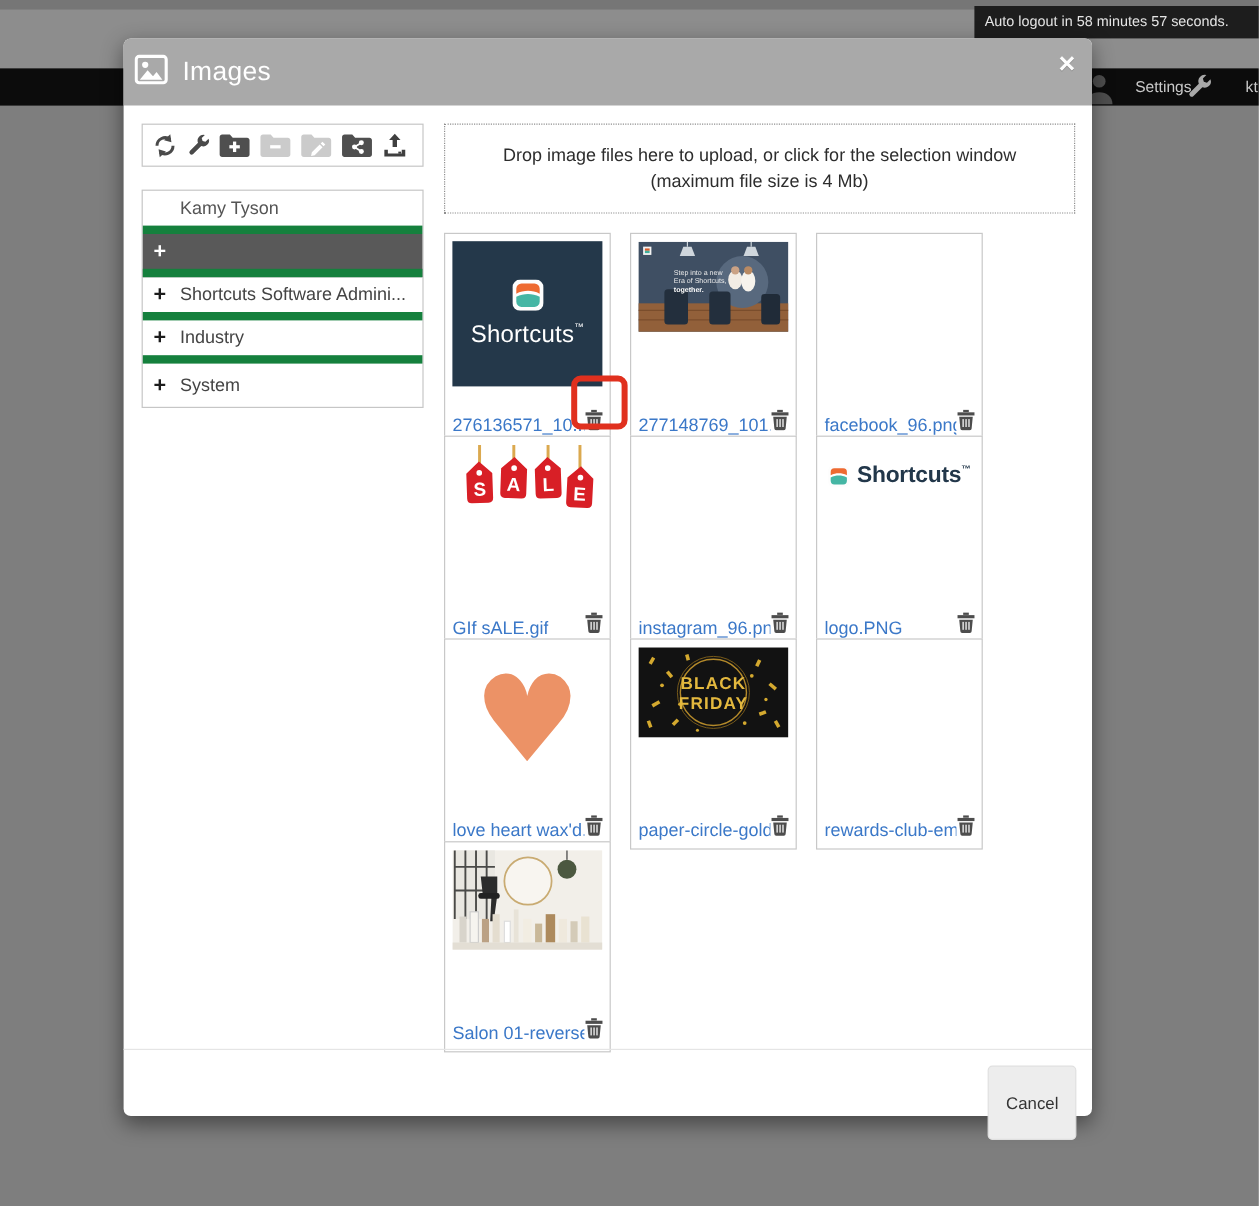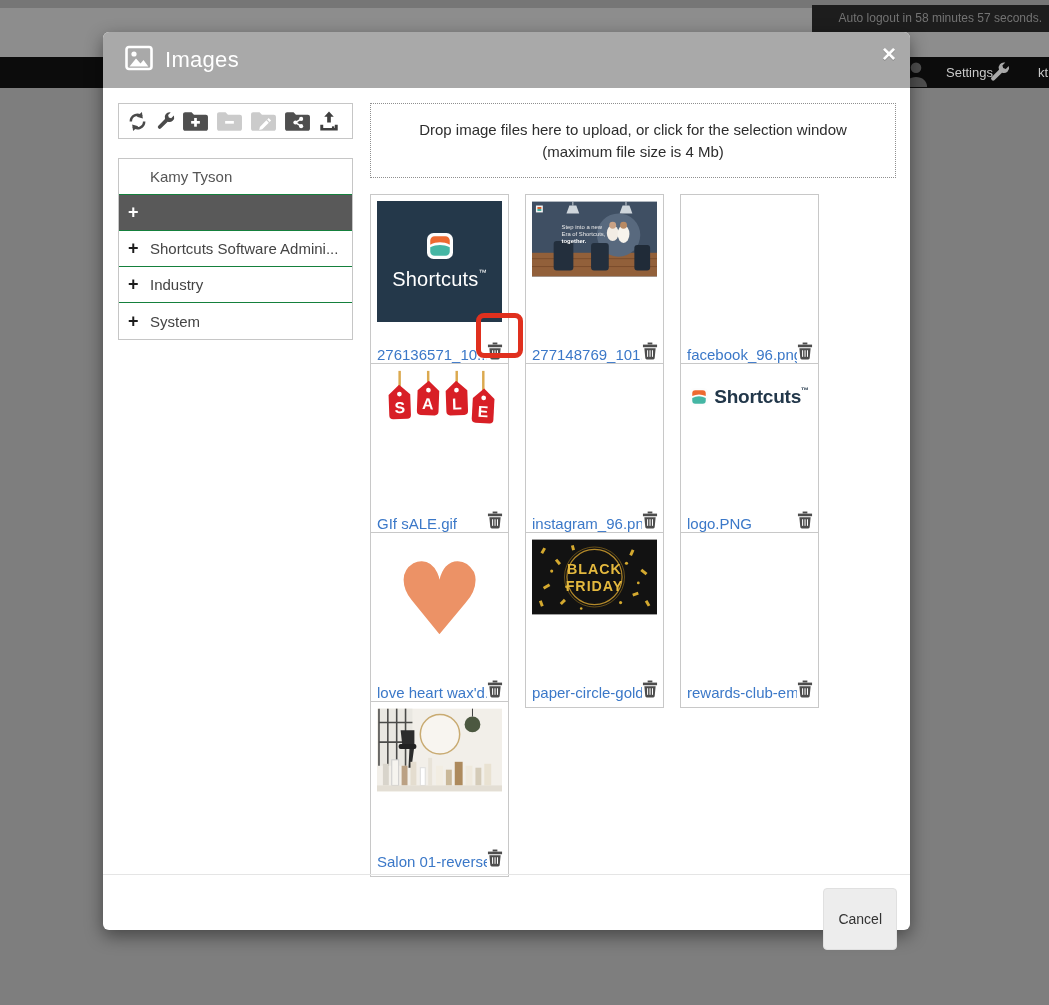--- a/index.html
+++ b/index.html
@@ -8,39 +8,39 @@
 
   
   .top-strip   { position:absolute; left:0; top:0; width:1049px; height:8px; background:#767676; }
   .top-band    { position:absolute; left:0; top:8px; width:1049px; height:49px; background:#8d8d8d; }
   .navbar      { position:absolute; left:0; top:57px; width:1049px; height:31px; background:#0c0c0c; z-index:1; }
   .nav-settings{ position:absolute; left:946px; top:8px; font-size:13px; color:#c9c9c9; }
   .nav-user    { position:absolute; left:1038px; top:8px; font-size:13px; color:#c9c9c9; }
   .nav-person  { position:absolute; left:903px; top:3px; }
   .nav-wrench  { position:absolute; left:988px; top:4px; }
   .toast { position:absolute; left:812px; top:5px; width:237px; height:27px; background:#1d1d1d;
-           color:#737373; font-size:12px; text-align:right; line-height:27px; padding-right:7px; z-index:2; }
+           color:#e5e5e5; font-size:12px; text-align:right; line-height:27px; padding-right:25px; z-index:2; }
 
   
   .modal { position:absolute; left:103px; top:32px; width:807px; height:898px; background:#fff;
            border-radius:6px; box-shadow:0 6px 18px rgba(0,0,0,.45); z-index:10; }
   .modal-header { position:absolute; left:0; top:0; width:100%; height:56px; background:#a9a9a9;
-                  border-radius:6px 6px 0 0; display:flex; align-items:center; padding:0 22px; }
+                  border-radius:6px 6px 0 0; display:flex; align-items:center; padding:0 9px; }
   .modal-title { color:#fff; font-size:22px; margin-left:12px; letter-spacing:.3px; }
   .modal-close { position:absolute; right:14px; top:10px; color:#fdfdfd; font-size:24px; font-weight:bold;
                  line-height:24px; cursor:pointer; text-shadow:0 1px 0 #888; }
 
   
   .toolbar { position:absolute; left:15px; top:71px; width:235px; height:36px; border:1px solid #c6c6c6;
              display:flex; align-items:center; gap:7px; padding:0 8px; }
   .tb-btn { display:flex; align-items:center; justify-content:center; cursor:pointer; }
 
   
   .tree { position:absolute; left:15px; top:126px; width:235px; border:1px solid #c6c6c6; background:#fff; }
-  .tree-row { height:36px; display:flex; align-items:center; border-bottom:1px solid #15803d;
+  .tree-row { height:36px; display:flex; align-items:center; border-bottom:7px solid #15803d;
               font-size:15px; color:#444; cursor:pointer; padding-left:9px; }
   .tree-row:last-child { border-bottom:none; }
   .tree-row.root { padding-left:31px; color:#555; }
   .tree-row.selected { background:#595959; color:#fff; }
   .tree-plus { font-weight:900; font-size:18px; width:16px; display:inline-block; color:#1c1c1c; margin-right:6px; }
   .tree-row.selected .tree-plus { color:#fff; }
 
   
   .dropzone { position:absolute; left:267px; top:71px; width:526px; height:75px; border:1px dotted #8f8f8f;
               text-align:center; font-size:15px; color:#2d2d2d; padding-top:15px; line-height:22px; cursor:pointer; }

